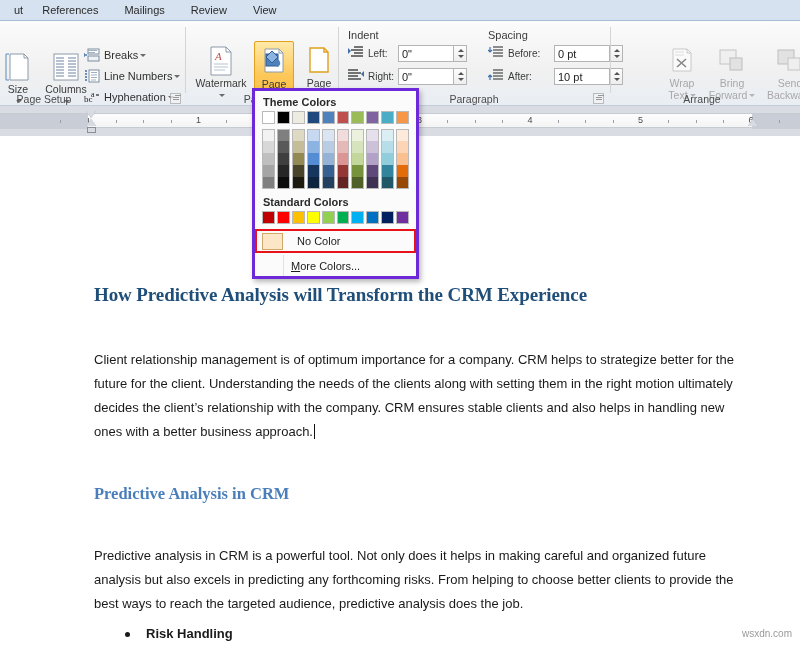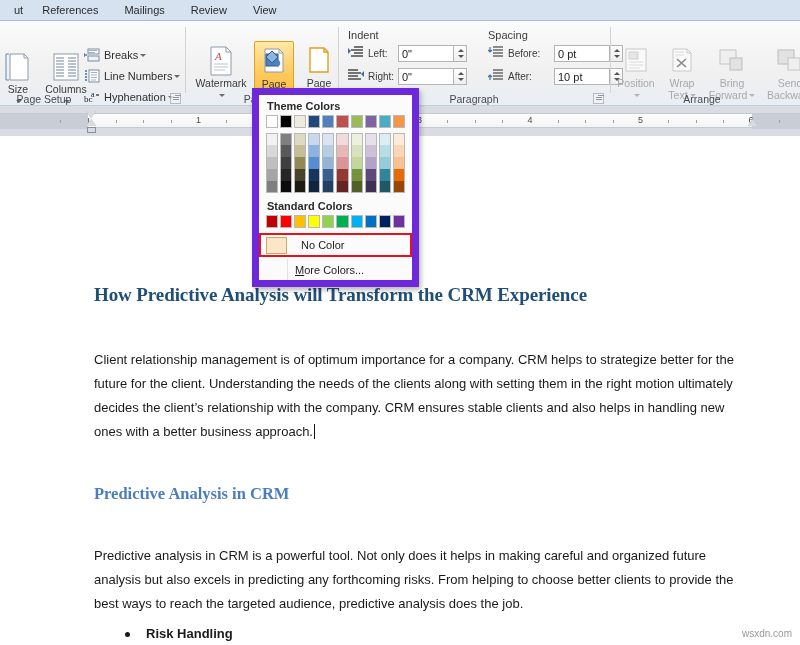--- a/index.html
+++ b/index.html
@@ -121,21 +121,21 @@
   .bullet-item .btxt { position: absolute; left: 52px; top: 0; }
   .caretbar {
     display: inline-block; width: 1px; height: 15px; background: #111;
     vertical-align: -3px; margin-left: 1px;
   }
   .wmark { position: absolute; right: 8px; bottom: 6px; font-size: 10px; color: #9a9a9a; }
 
   
   .dropdown {
     position: absolute; left: 252px; top: 88px; width: 167px;
-    background: #fbfbfb; border: 7px solid #6d28d9;
+    background: #fbfbfb; border: 3px solid #6d28d9;
     box-shadow: 2px 3px 5px rgba(0,0,0,.28); z-index: 50;
   }
   .dd-head { font-size: 11px; font-weight: bold; color: #2a2a2a; padding: 5px 0 3px 8px; }
   .swatch-grid { padding: 0 7px 0 7px; }
   .srow { display: flex; gap: 2px; }
   .sw { width: 13px; height: 13px; border: 1px solid #b9b9b9; cursor: default; }
   .sw.tall { height: 12px; border-top: none; border-bottom: none; }
   .sw.tall.first { border-top: 1px solid #b9b9b9; }
   .sw.tall.last { border-bottom: 1px solid #b9b9b9; }
   .grid-gap { height: 5px; }
@@ -342,31 +342,20 @@
         <div class="numbox" style="width:56px">10 pt</div>
         <div class="spin"></div>
       </div>
 
       <div class="grp-label" style="left:0;width:268px">Paragraph</div>
       <div class="dialog-launcher" style="left:253px"></div>
     </div>
     <div class="grp-sep" style="left:610px"></div>
 
     <div class="grp" style="left:612px;width:188px">
-      <div class="bigbtn" style="left:0px;top:20px;width:48px">
-        <div class="ic">
-          <svg width="26" height="28" viewBox="0 0 26 28">
-            <rect x="3" y="2" width="20" height="22" fill="#fafafa" stroke="#c8c8c8"></rect>
-            <rect x="6" y="5" width="9" height="7" fill="#e6e6e6" stroke="#cfcfcf"></rect>
-            <path d="M6 15 H20 M6 18 H20 M6 21 H17" stroke="#dcdcdc"></path>
-          </svg>
-        </div>
-        <div class="lbl dim">Position</div>
-        <div class="lbl dim"><span class="caret dim"></span></div>
-      </div>
 
       <div class="bigbtn" style="left:50px;top:20px;width:40px">
         <div class="ic">
           <svg width="26" height="28" viewBox="0 0 26 28">
             <path d="M4 2 H18 L22 6 V24 H4 Z" fill="#fafafa" stroke="#c8c8c8"></path>
             <path d="M18 2 V6 H22" fill="none" stroke="#c8c8c8"></path>
             <path d="M6 5 H15 M6 8 H15" stroke="#dcdcdc"></path>
             <path d="M8 12 L17 20 M17 12 L8 20" stroke="#888" stroke-width="1.6"></path>
           </svg>
         </div>

